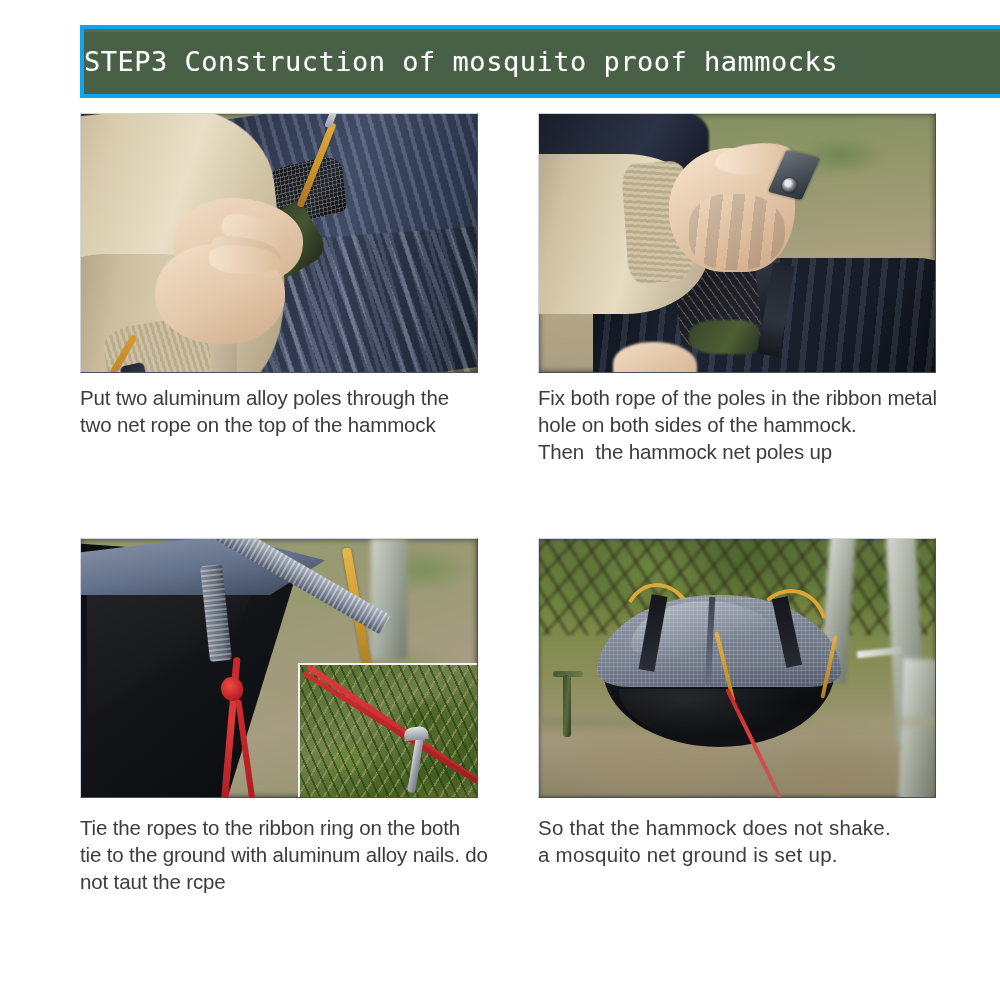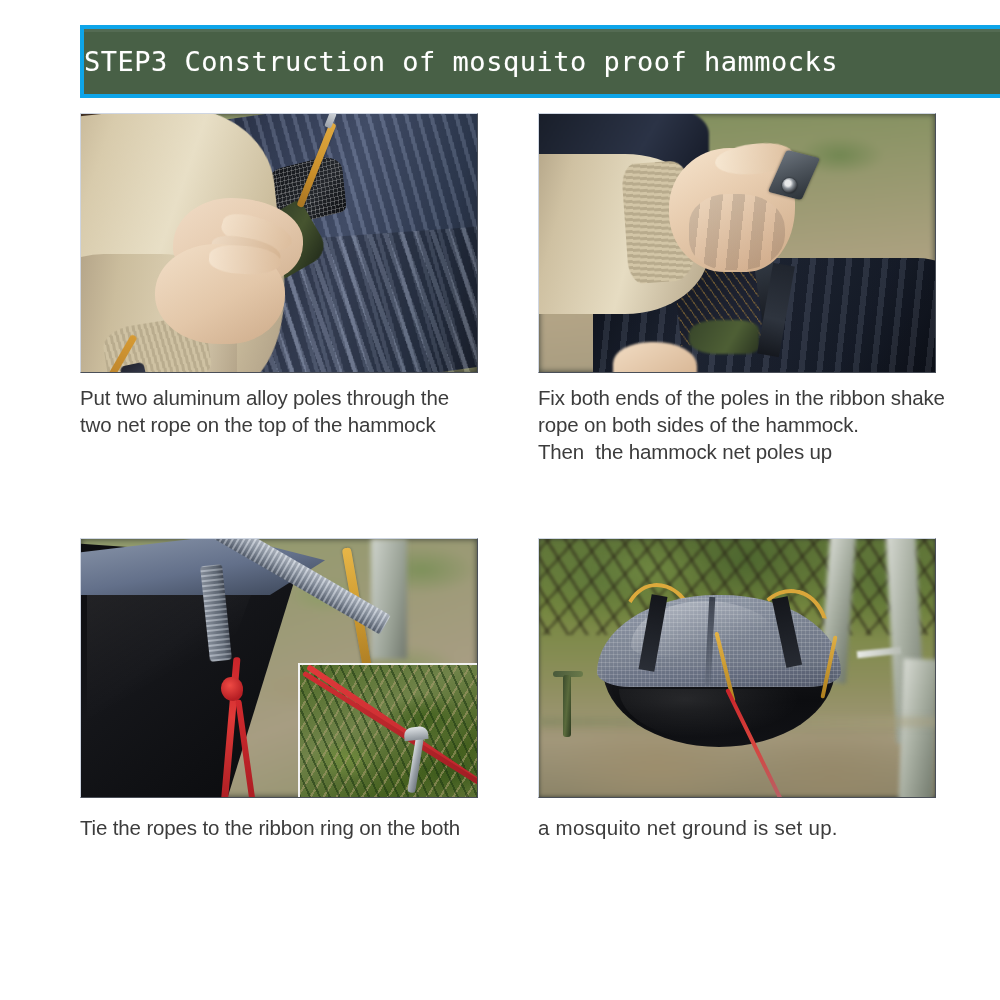--- a/index.html
+++ b/index.html
@@ -683,26 +683,29 @@
       <div class="layer p4-white-strap"></div>
     </div>
   </div>
 
   <div class="caption cap-1">
     <div>Put two aluminum alloy poles through the</div>
     <div>two net rope on the top of the hammock</div>
   </div>
 
   <div class="caption cap-2">
-    <div>Fix both ends of the poles in the ribbon shake</div>
-    <div>rope on both sides of the hammock.</div>
+    <div>Fix both rope of the poles in the ribbon metal</div>
+    <div>hole on both sides of the hammock.</div>
     <div>Then  the hammock net poles up</div>
   </div>
 
   <div class="caption cap-3">
     <div>Tie the ropes to the ribbon ring on the both</div>
+    <div>tie to the ground with aluminum alloy nails. do</div>
+    <div>not taut the rcpe</div>
   </div>
 
   <div class="caption cap-4">
+    <div>So that the hammock does not shake.</div>
     <div>a mosquito net ground is set up.</div>
   </div>
 
 </div>
 
 </body></html>

